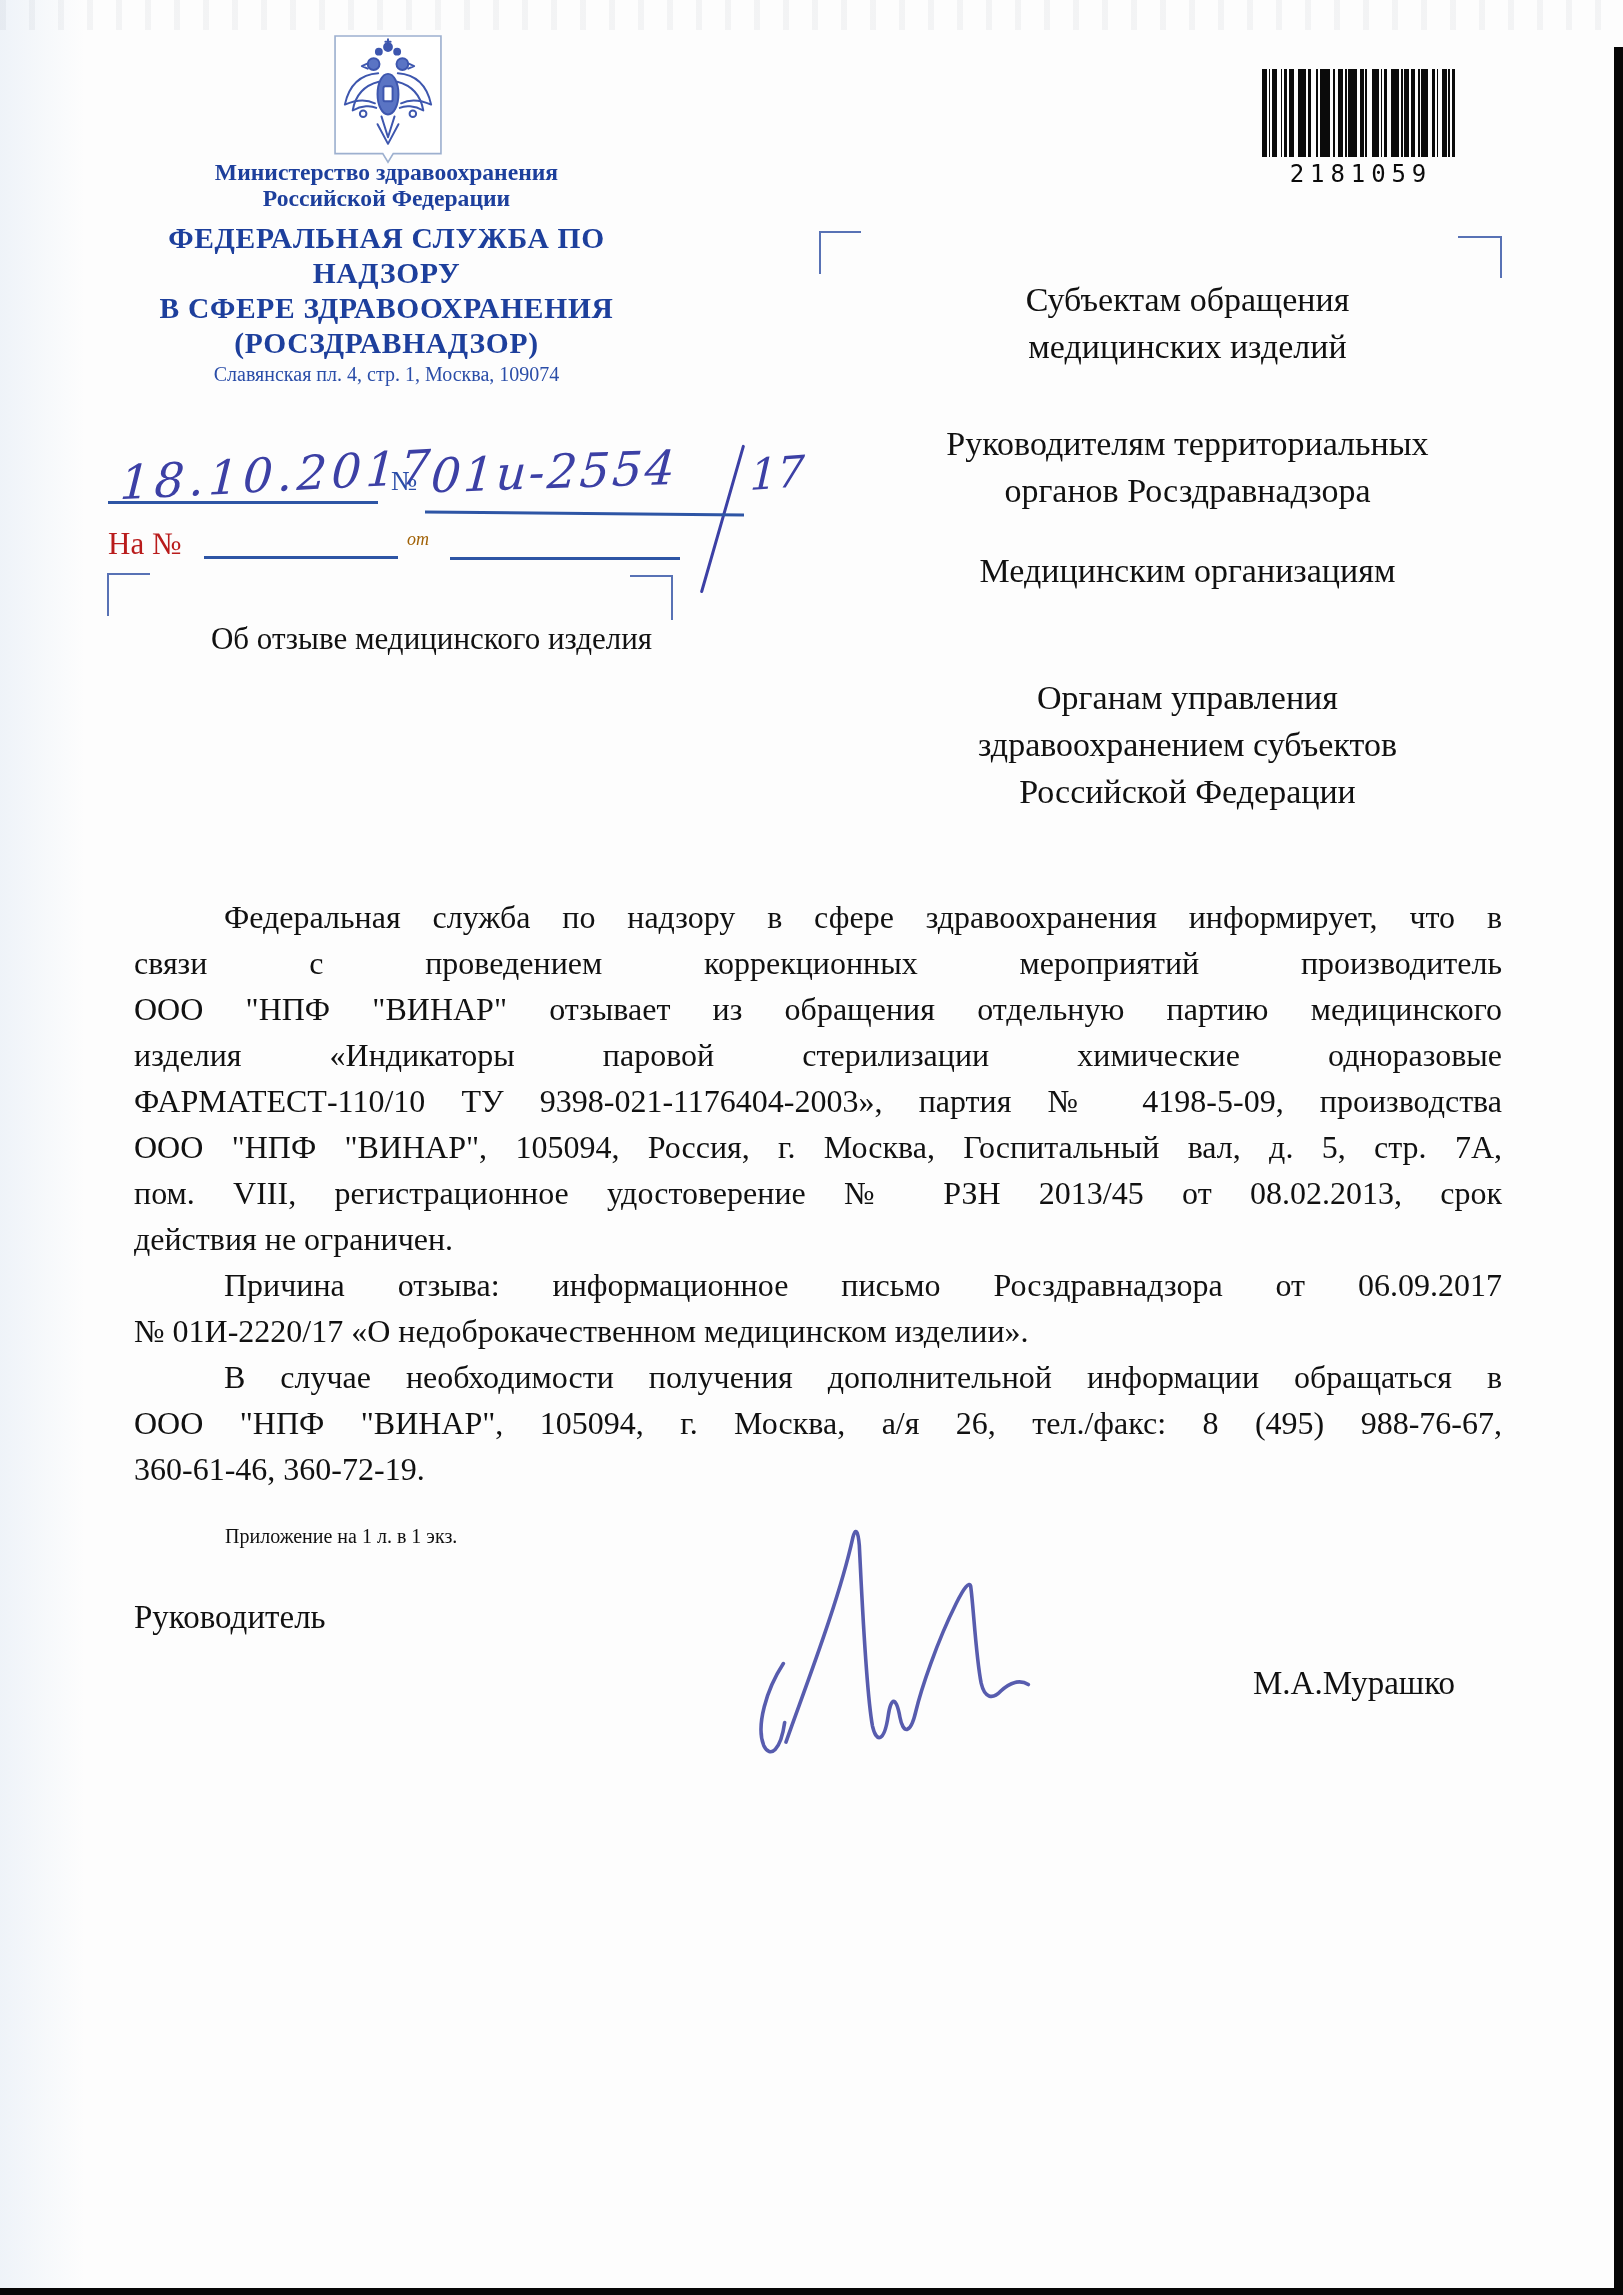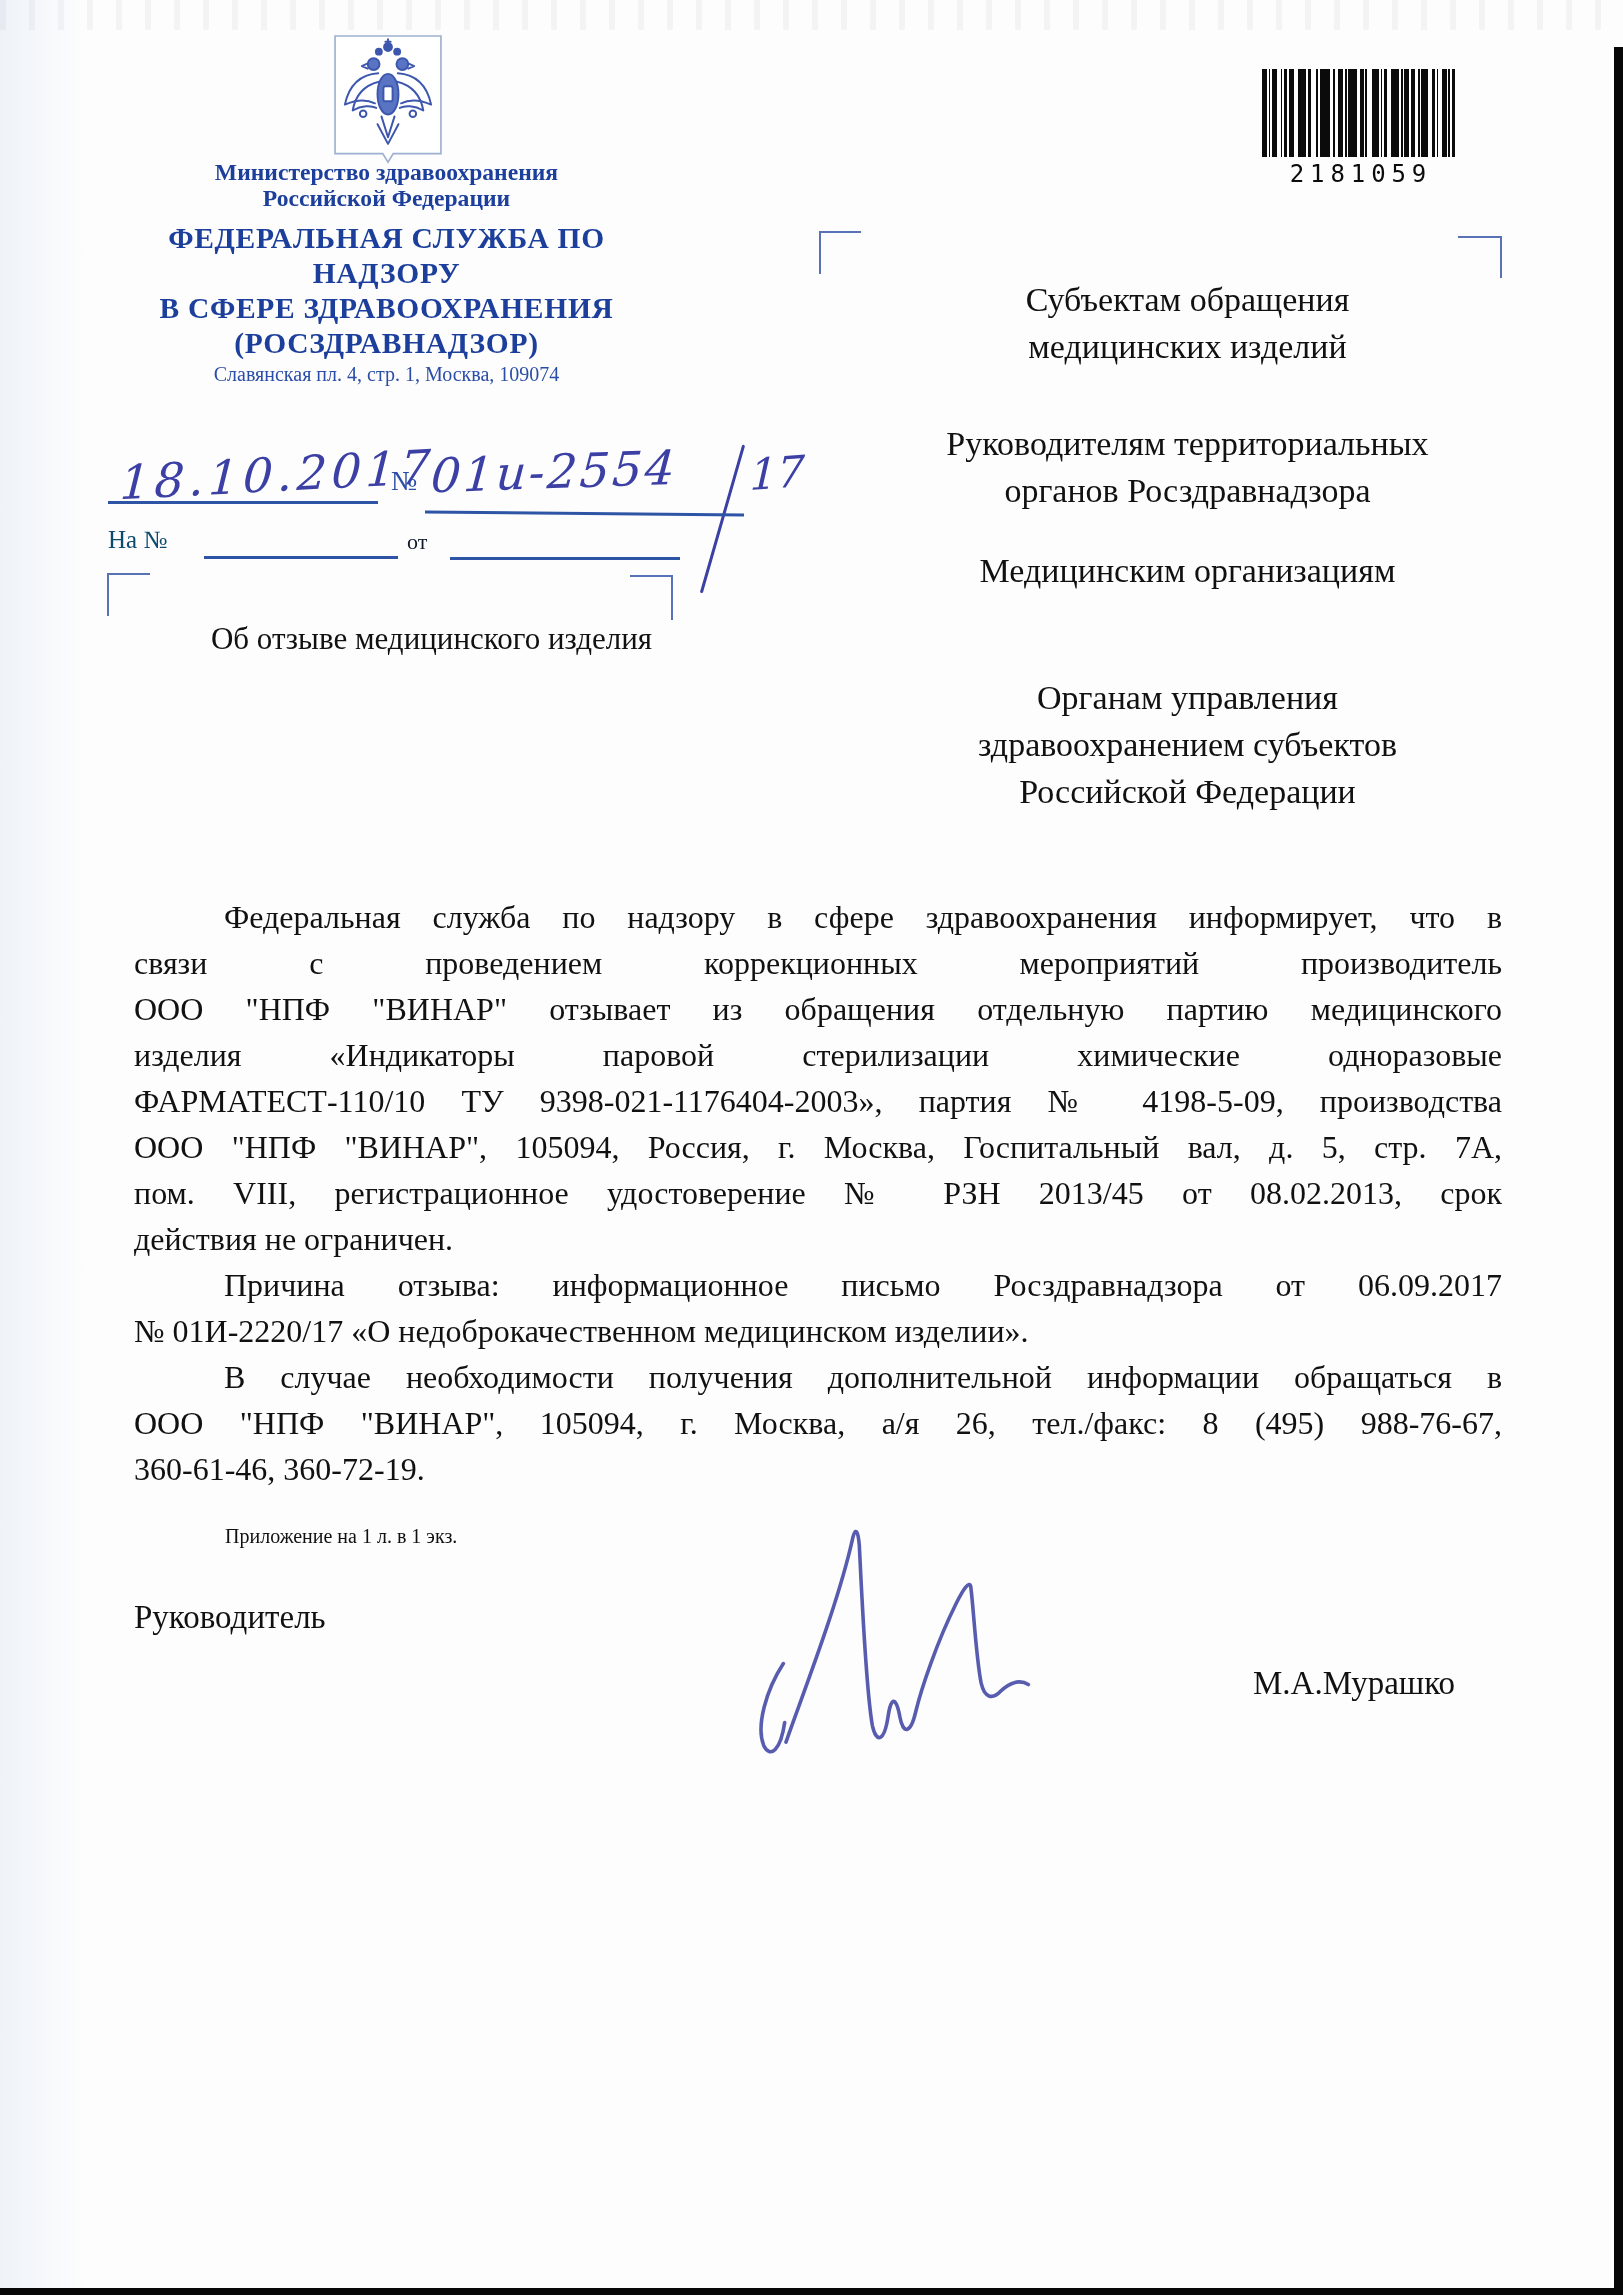--- a/index.html
+++ b/index.html
@@ -25,22 +25,22 @@
   .hw-date{position:absolute;left:120px;top:447px;font-size:47px;letter-spacing:4.6px;transform:rotate(-3deg) skewX(-6deg);}
   .num-sign{position:absolute;left:391px;top:465px;font-size:27.5px;color:#2a4da8;}
   .hw-num{position:absolute;left:431px;top:444px;font-size:47px;letter-spacing:2.6px;transform:rotate(-2deg) skewX(-6deg);}
   .hw-slash{position:absolute;left:721px;top:442px;width:3.3px;height:154px;background:#3c40a5;transform:rotate(16deg);border-radius:2px;}
   .hw-num17{position:absolute;left:750px;top:448px;font-size:43px;transform:rotate(-4deg) skewX(-6deg);}
   .bline{position:absolute;height:2.6px;background:#2e55a5;}
   .bl1{left:108px;top:501px;width:270px;}
   .bl2{left:425px;top:512px;width:319px;transform:rotate(.5deg);}
   .bl3{left:204px;top:556px;width:194px;}
   .bl4{left:450px;top:557px;width:230px;}
-  .na-label{position:absolute;left:108px;top:526px;font-size:25px;color:#0c4a6e;}
-  .ot-label{position:absolute;left:407px;top:529px;font-size:22px;color:#0f172a;}
+  .na-label{position:absolute;left:108px;top:526px;font-size:31px;color:#b91c1c;}
+  .ot-label{position:absolute;left:407px;top:529px;font-size:18px;color:#a16207;font-style:italic;}
 
   
   .mark{position:absolute;background:#5872b5;}
   .subj-tl-v{left:107px;top:573px;width:2px;height:43px;}
   .subj-tl-h{left:107px;top:573px;width:43px;height:2px;}
   .subj-tr-h{left:630px;top:575px;width:43px;height:2px;}
   .subj-tr-v{left:671px;top:575px;width:2px;height:45px;}
   .addr-tl-v{left:819px;top:231px;width:2px;height:43px;}
   .addr-tl-h{left:819px;top:231px;width:42px;height:2px;}
   .addr-tr-h{left:1458px;top:236px;width:44px;height:2px;}

